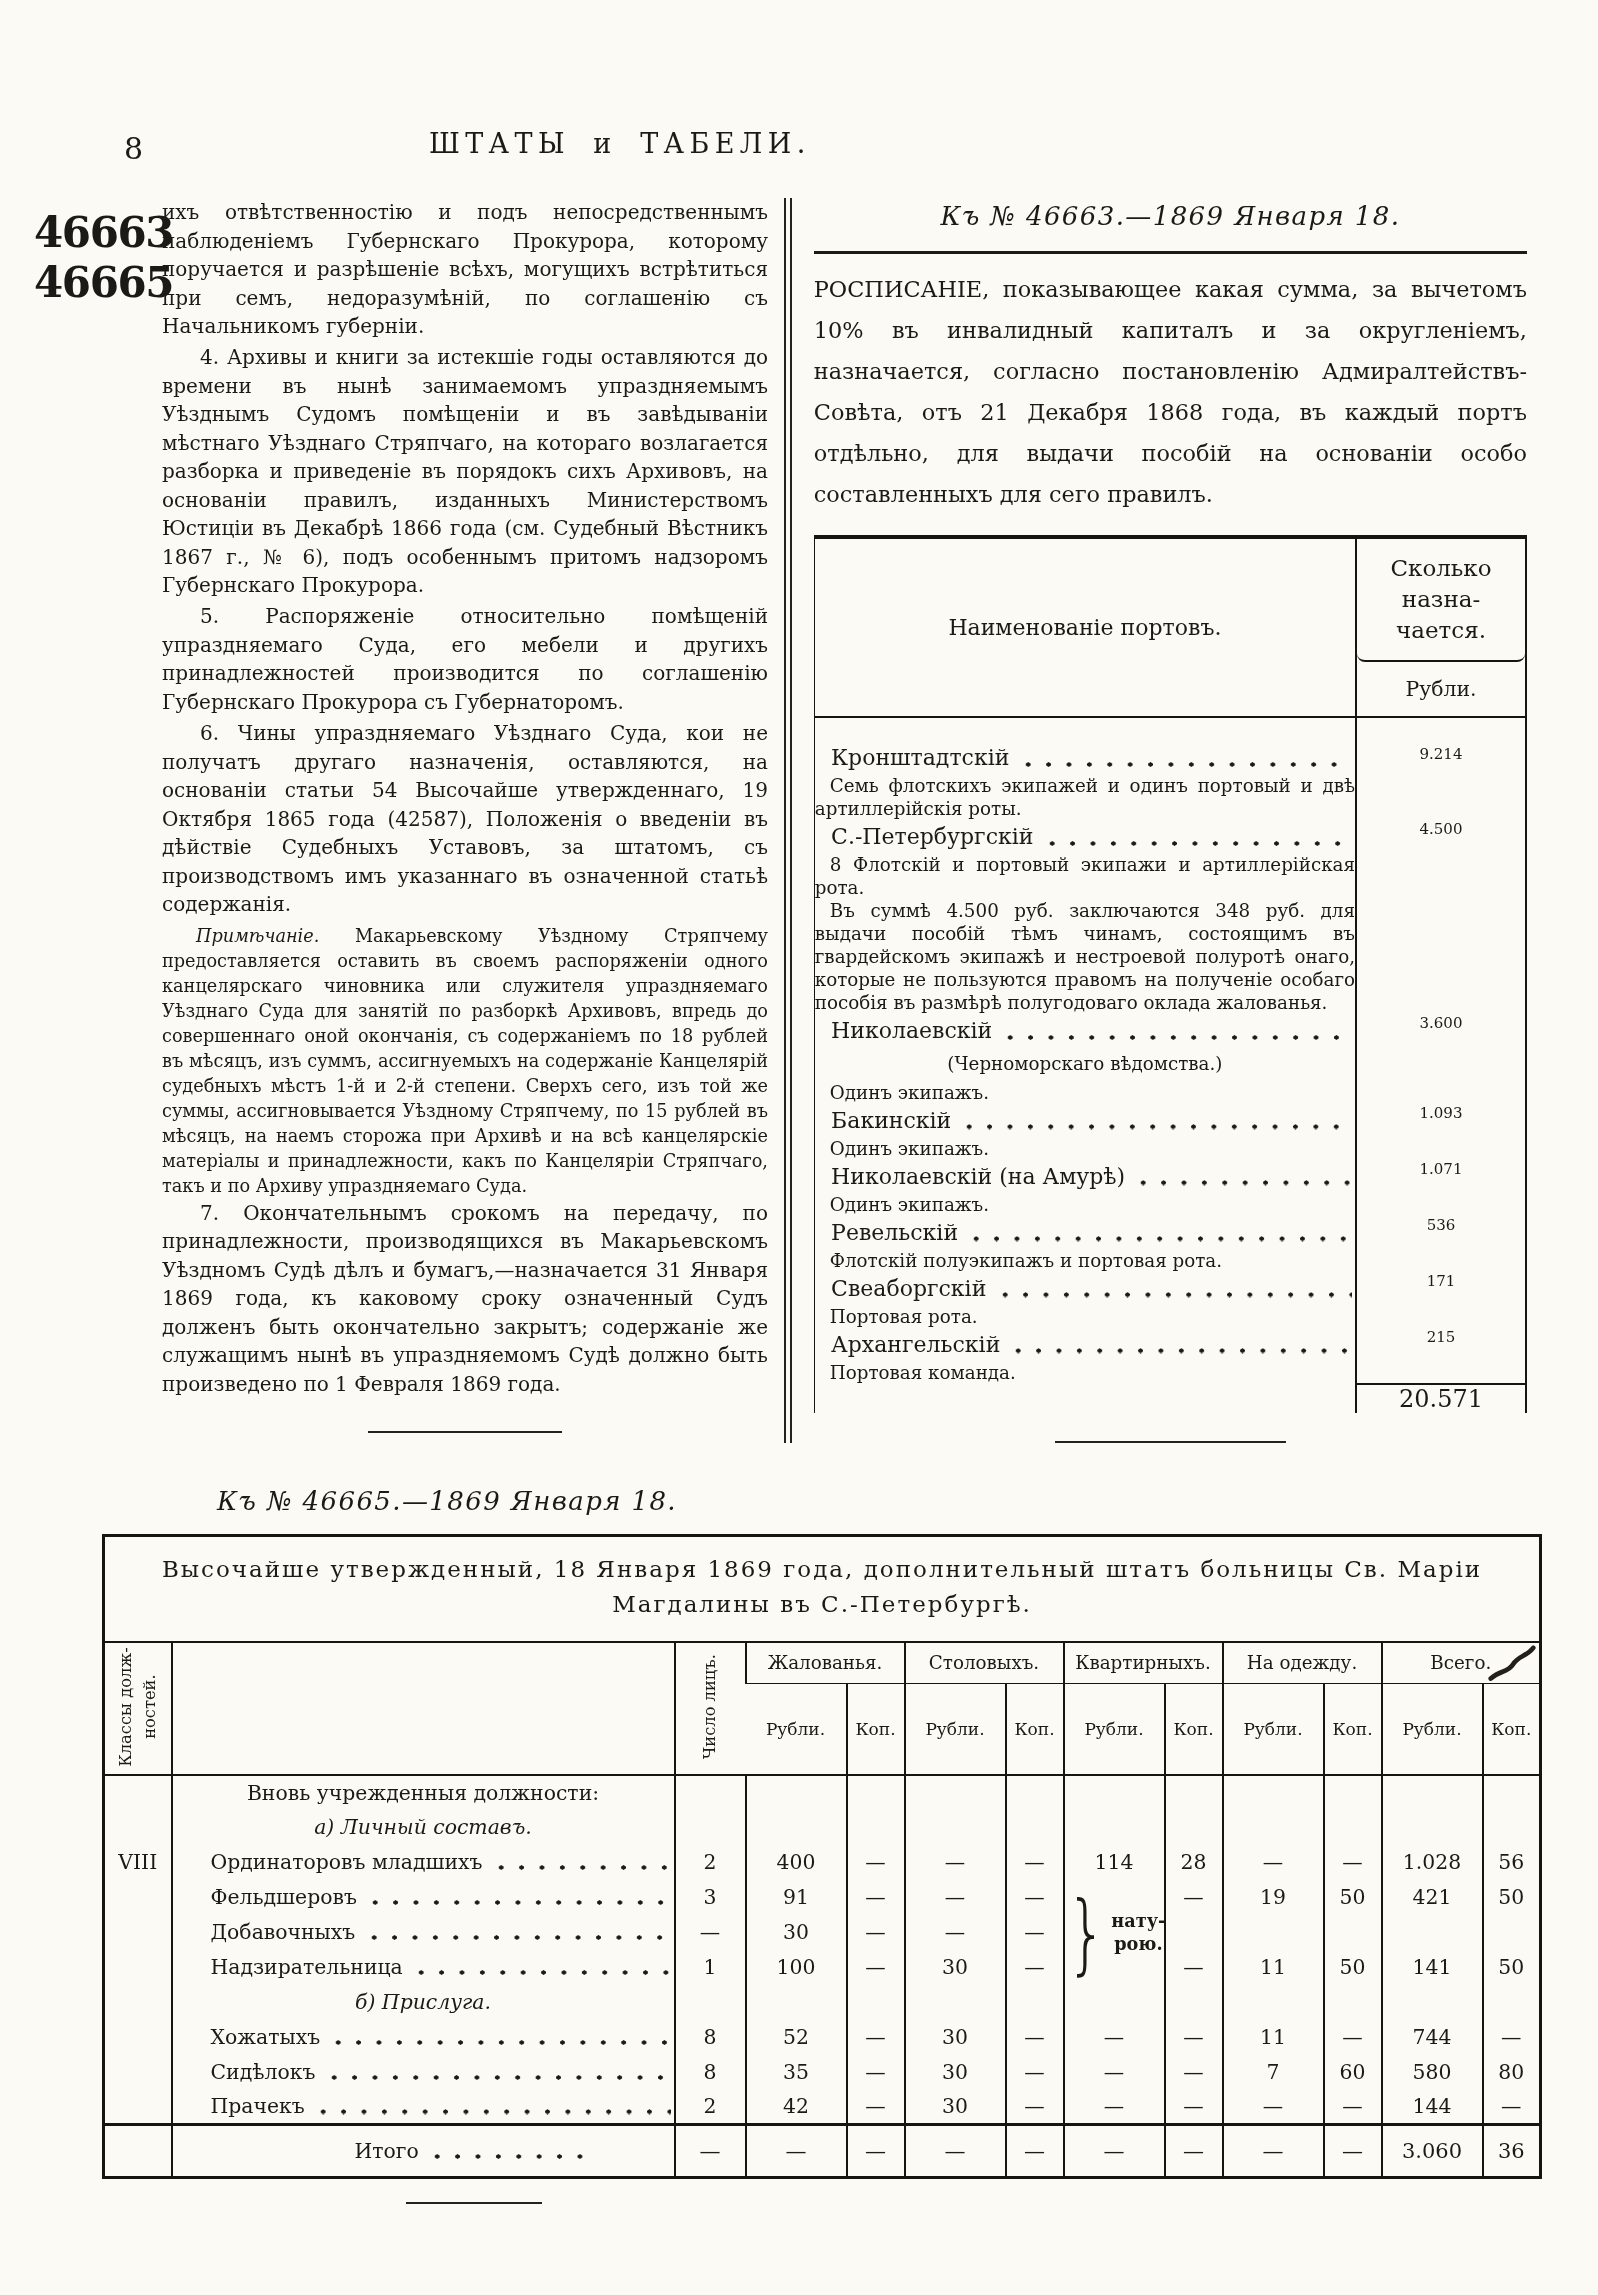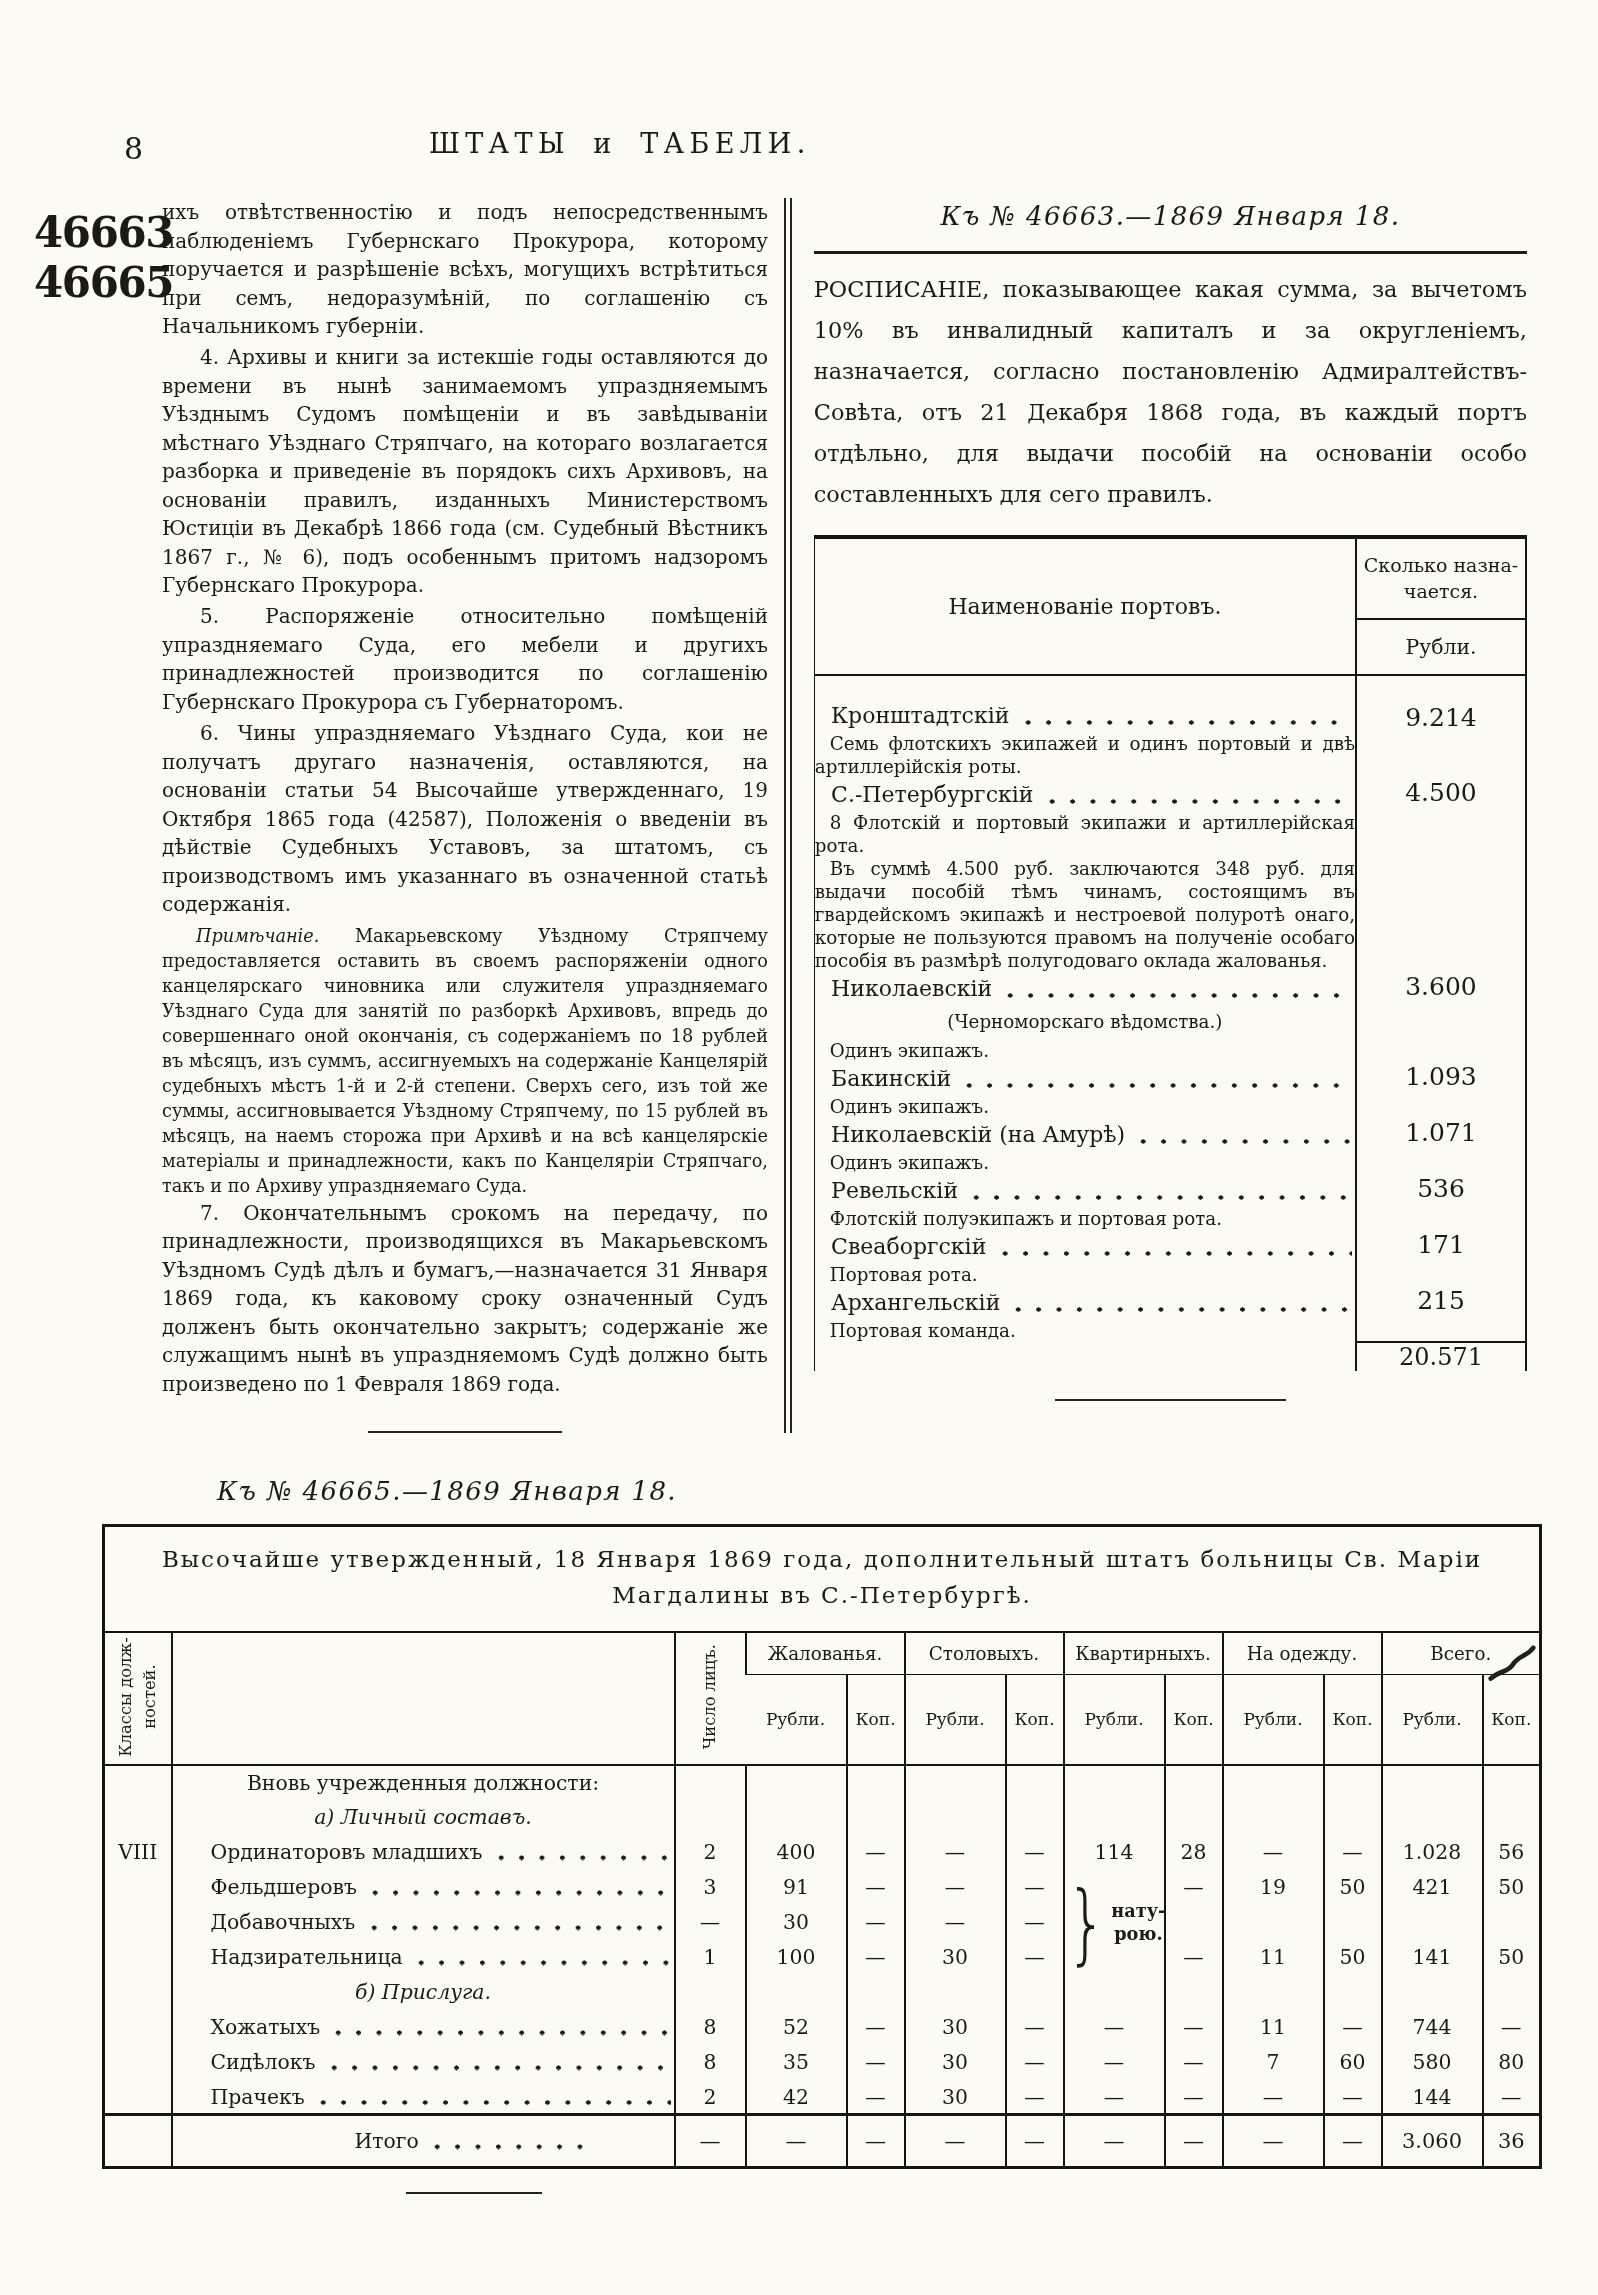--- a/index.html
+++ b/index.html
@@ -36,24 +36,24 @@
   
   .rc-head{ font-style:italic; font-size:26px; text-align:center; letter-spacing:1.4px; padding-top:2.7px; }
   .rc-rule{ border-top:3.4px solid #1d1b16; margin-top:20.4px; }
   .rc-intro{ font-size:22.4px; line-height:41px; text-align:justify; margin-top:15px; }
 
   table{ border-collapse:collapse; }
   .ports{ width:100%; margin-top:20.4px; border-top:4.1px solid #17150f; border-left:1.4px solid #17150f; border-right:2px solid #17150f; table-layout:fixed; }
   .ports td{ padding:0; }
   .pt-namehead{ border-right:2px solid #17150f; border-bottom:2.7px solid #17150f; text-align:center; font-size:22px; vertical-align:middle; }
   .pt-amthead{ border-bottom:2.7px solid #17150f; width:170px; text-align:center; vertical-align:middle; }
-  .pt-amt-top{ font-size:19px; line-height:1.35; padding:13.6px 4.1px; border-bottom:2px solid #17150f; white-space:pre-line; }
+  .pt-amt-top{ font-size:23px; line-height:1.35; padding:13.6px 4.1px; border-bottom:2px solid #17150f; white-space:pre-line;border-radius:8px; }
   .pt-amt-bot{ font-size:20.4px; padding:15px 0; }
   .pt-name{ border-right:2px solid #17150f; vertical-align:top; padding:1.4px 5.4px 1.4px 0; }
-  .pt-amt{ font-size:25px; text-align:center; vertical-align:top; padding-top:4.1px; }
+  .pt-amt{ font-size:15px; text-align:center; vertical-align:top; padding-top:4.1px; }
   tr.first .pt-name{ padding-top:23px; }
   tr.first .pt-amt{ padding-top:27px; }
   .port-line{ display:flex; align-items:baseline; font-size:22px; line-height:33px; padding-left:16.3px; }
   .port-note{ font-size:18.3px; line-height:23px; text-indent:15px; text-align:justify; }
   .port-note.centered{ text-align:center; text-indent:0; padding:5.4px 0; }
   .port-note:empty{ display:none; }
   .pt-blank{ border-right:2px solid #17150f; }
   .pt-total{ border-top:2.7px solid #17150f; font-size:24px; text-align:center; padding:11px 0 6.8px 0; }
   .rc-endrule{ border-top:2.7px solid #24221d; width:231px; height:0; margin:28.5px auto 0 auto; }
 

